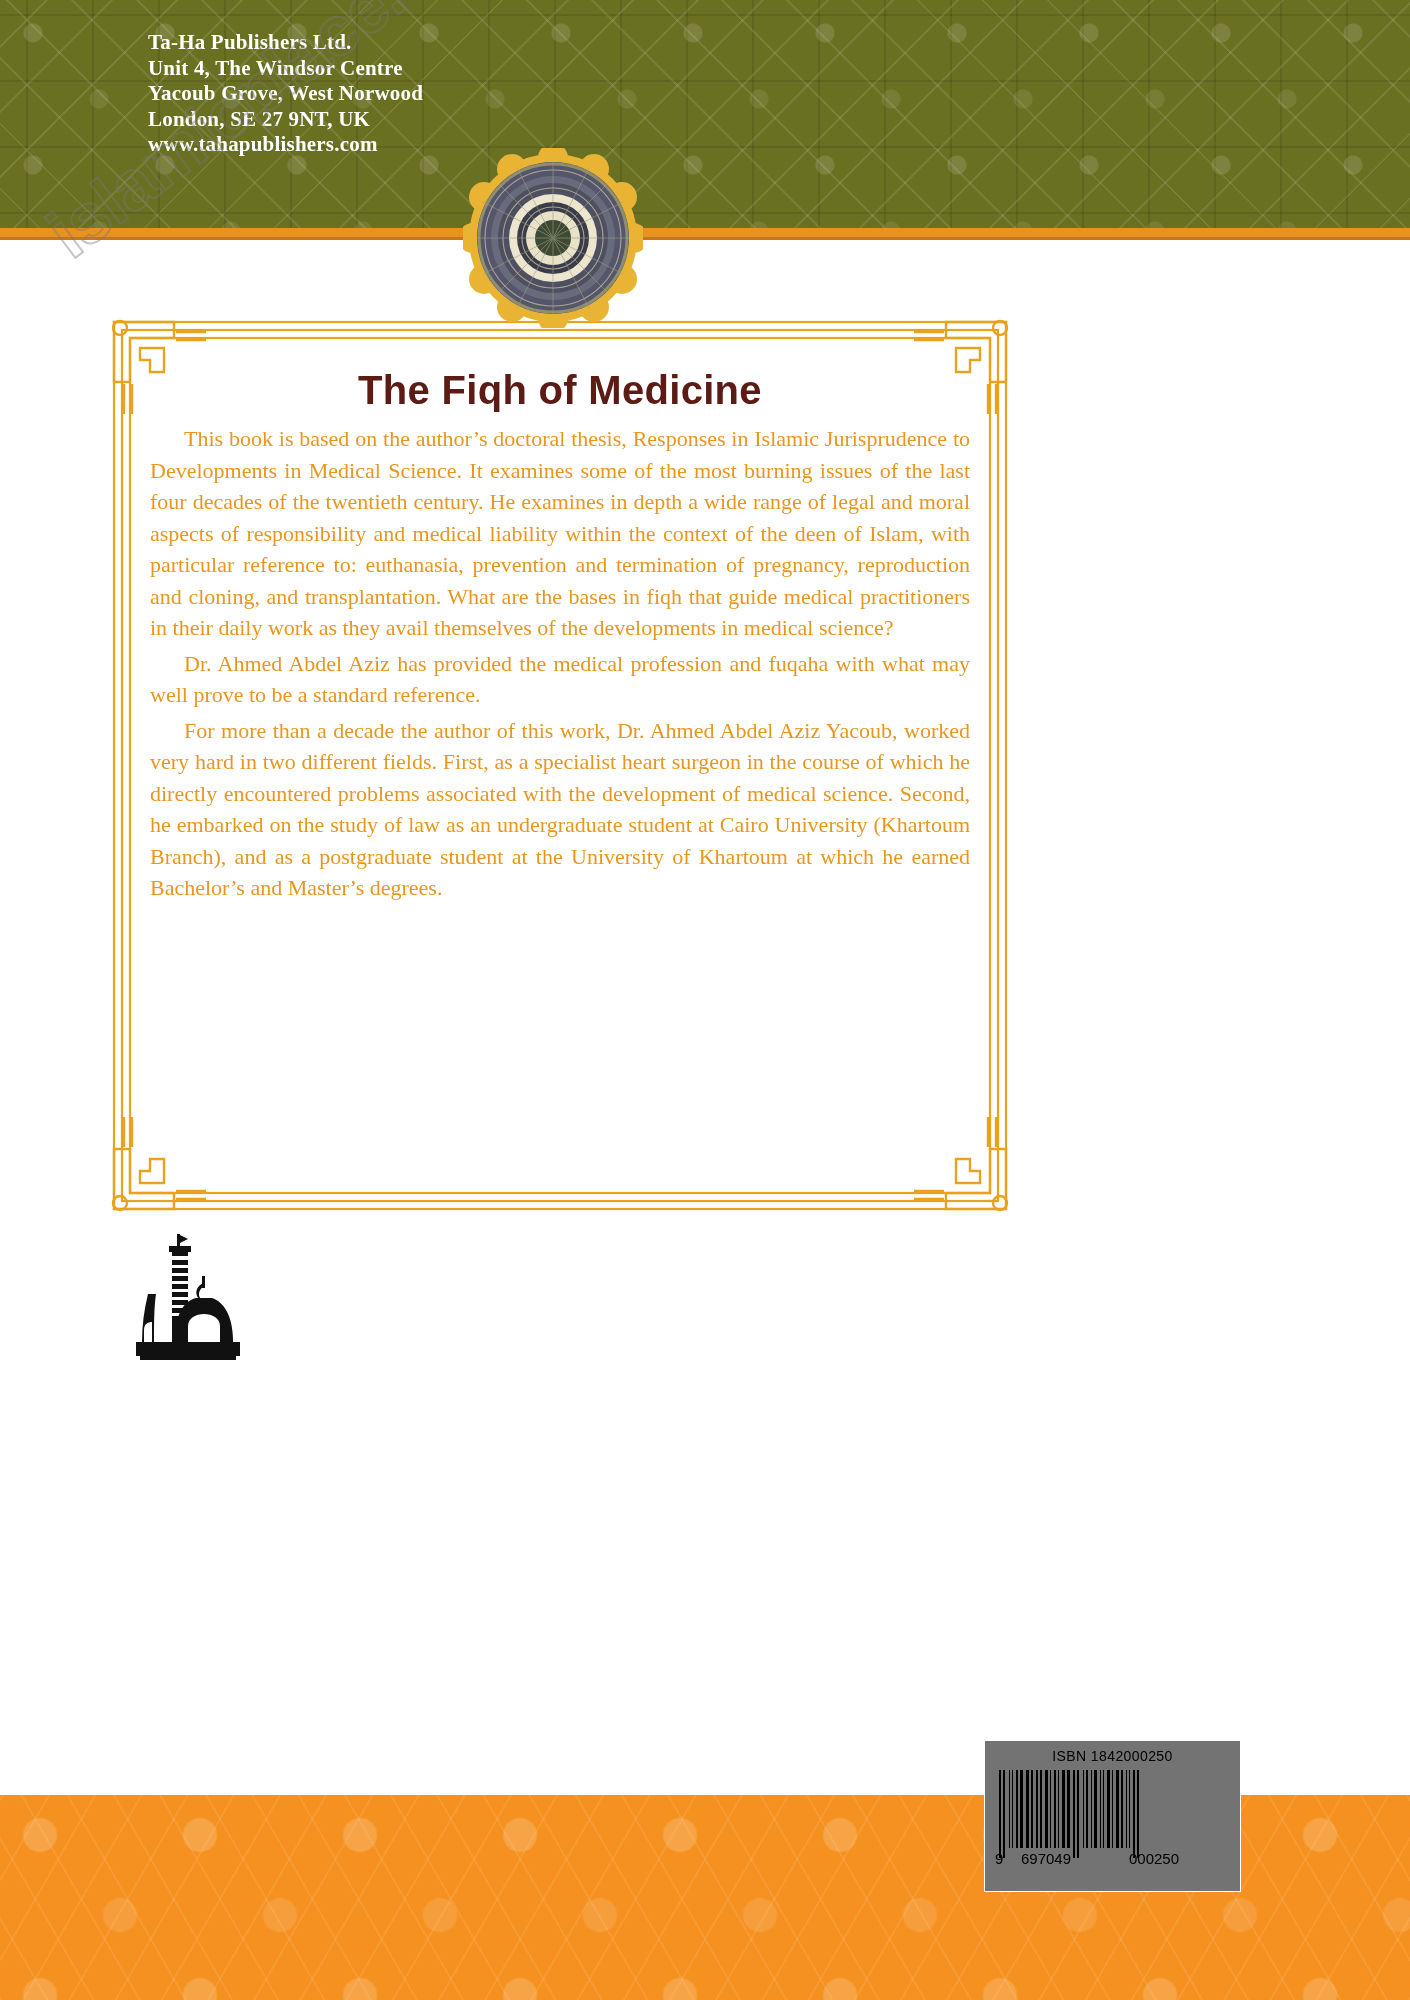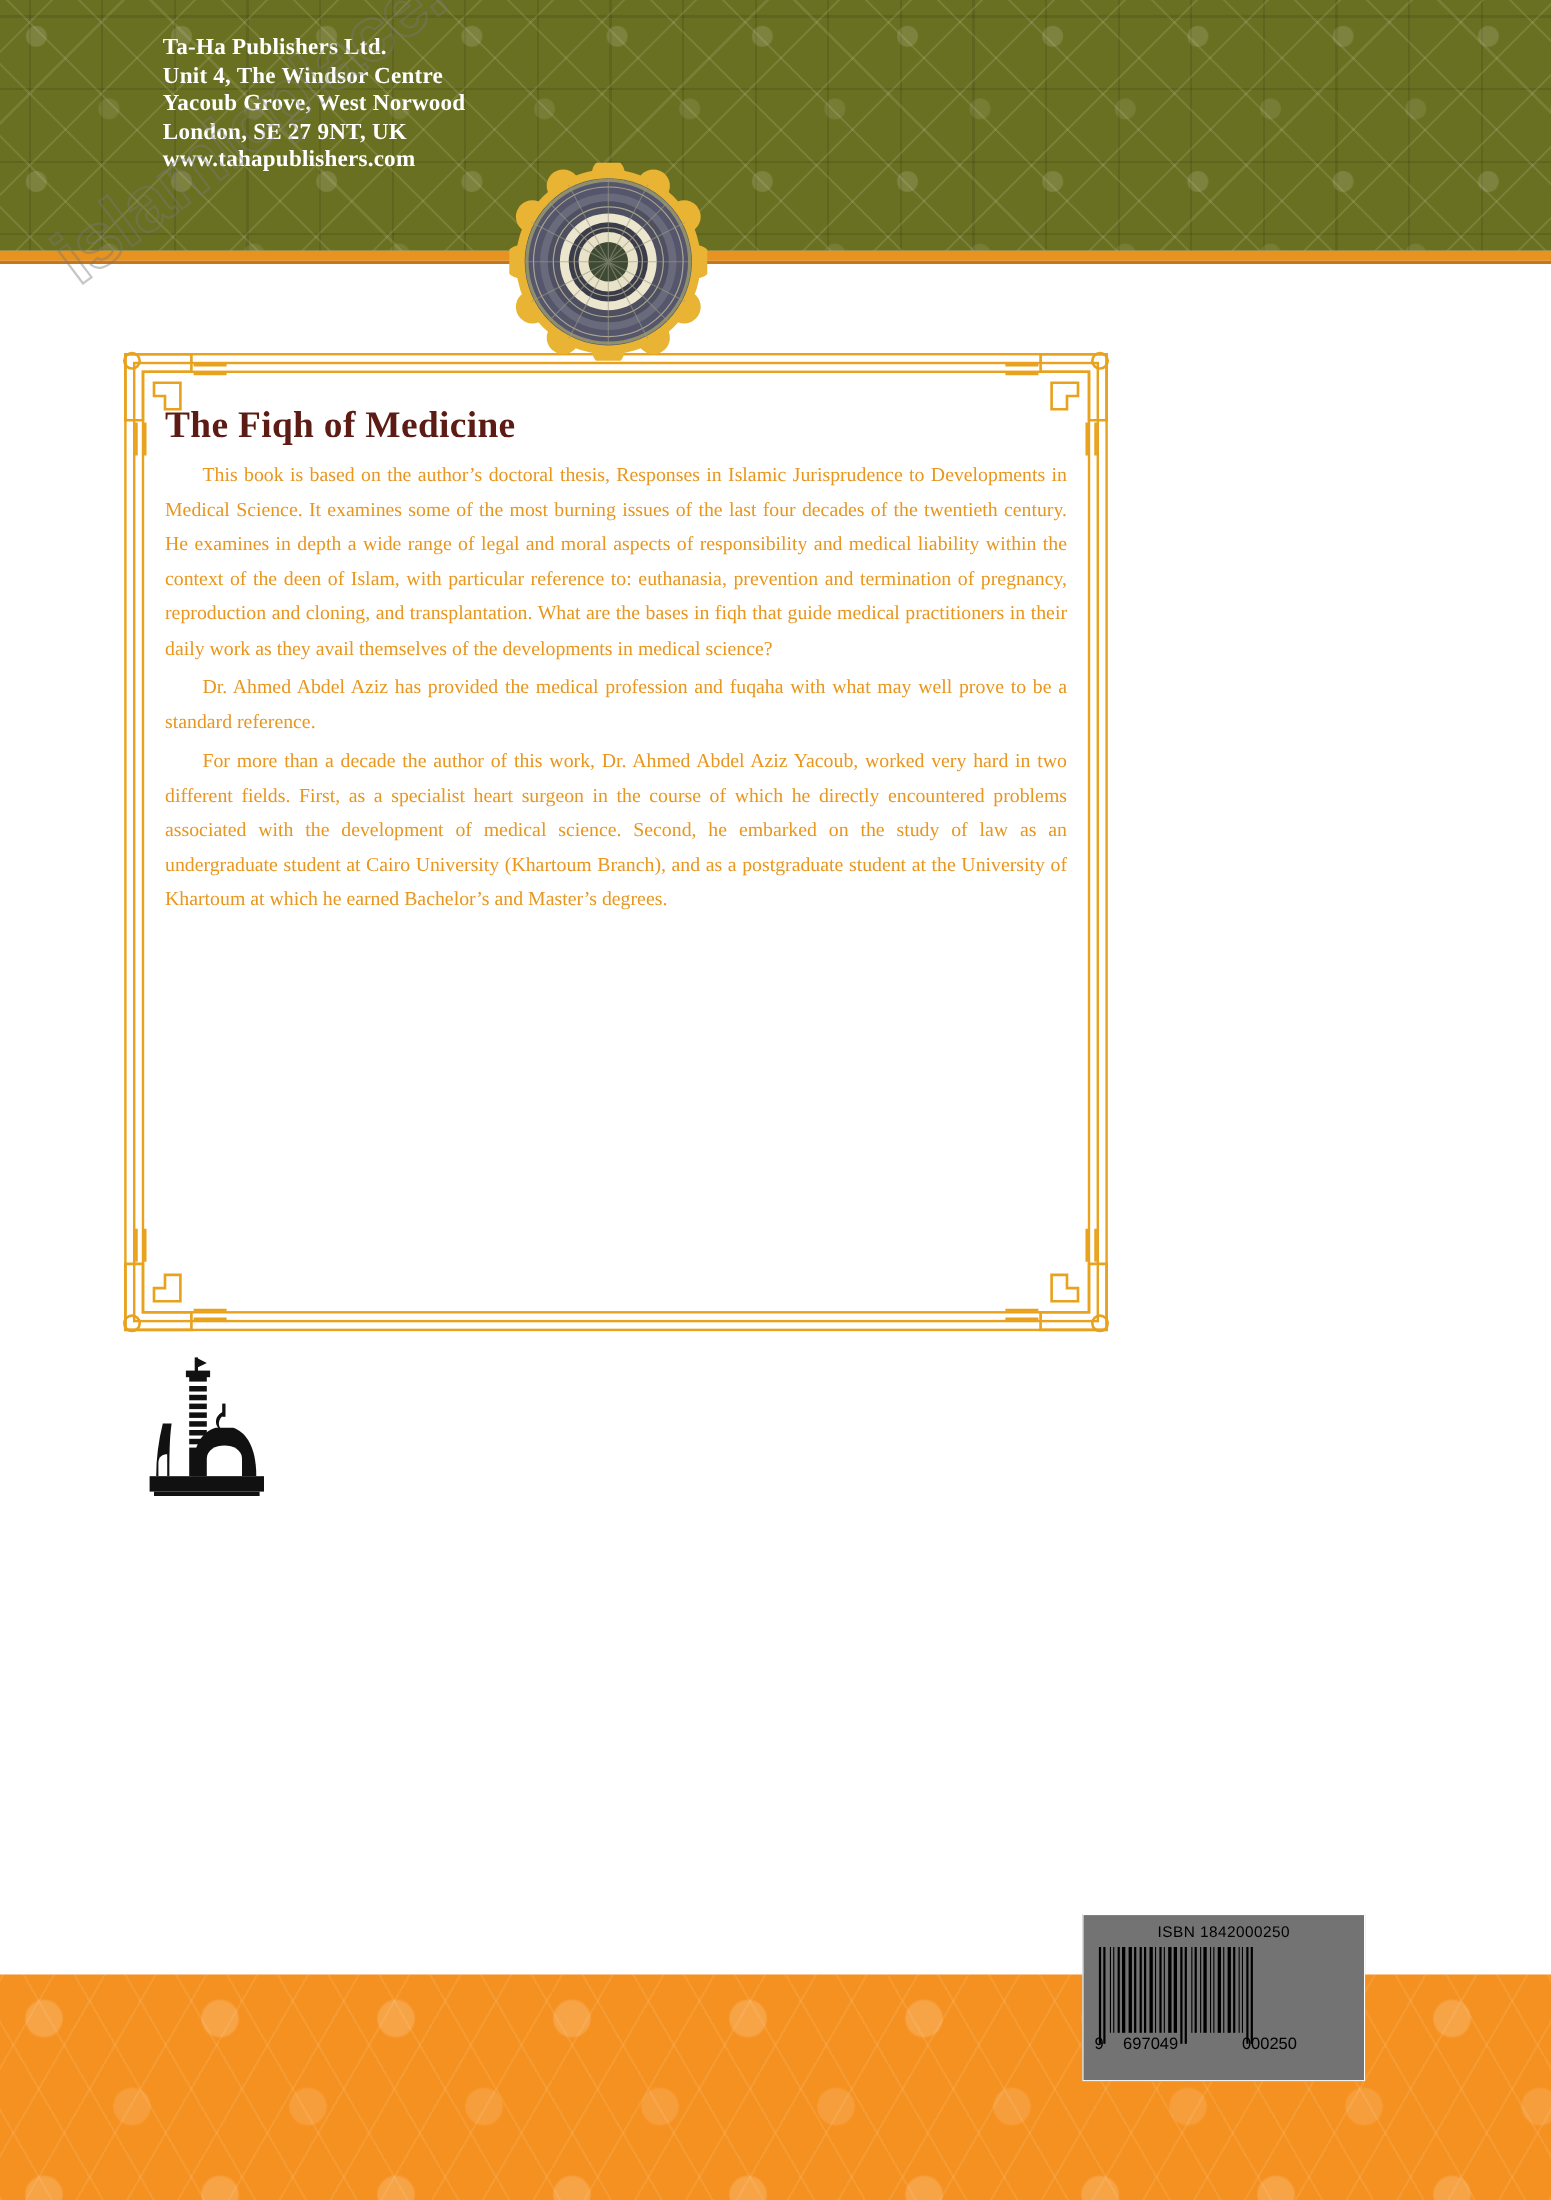--- a/index.html
+++ b/index.html
@@ -60,37 +60,38 @@
   .frame{
     position:absolute;left:110px;top:318px;width:900px;height:895px;z-index:3;
   }
   .frame svg{display:block;}
 
   
   .content{
     position:absolute;left:150px;top:368px;width:820px;z-index:5;
   }
   .book-title{
-    font-size:34px;
+    text-align:center;
+    font-size:40px;
     color:#5c1b14;
-    font-family:Liberation Serif, serif;
+    font-family:Liberation Sans, sans-serif;
     margin:0 0 10px 0;
     letter-spacing:.3px;
   }
   .author-name{
     text-align:center;
     font-size:32px;
     color:#5c1b14;
     font-family:"Liberation Serif", serif;
     margin:12px 0 8px 0;
     letter-spacing:1.5px;
   }
   .para{
     color:#e8961d;
-    font-size:18px;
+    font-size:22px;
     line-height:31.5px;
     text-align:justify;
     text-indent:34px;
     margin:0 0 0 0;
     font-family:"Liberation Serif", serif;
   }
   .para + .para{margin-top:4px;font-family:Liberation Serif, serif;}
 
   
   .logo{

